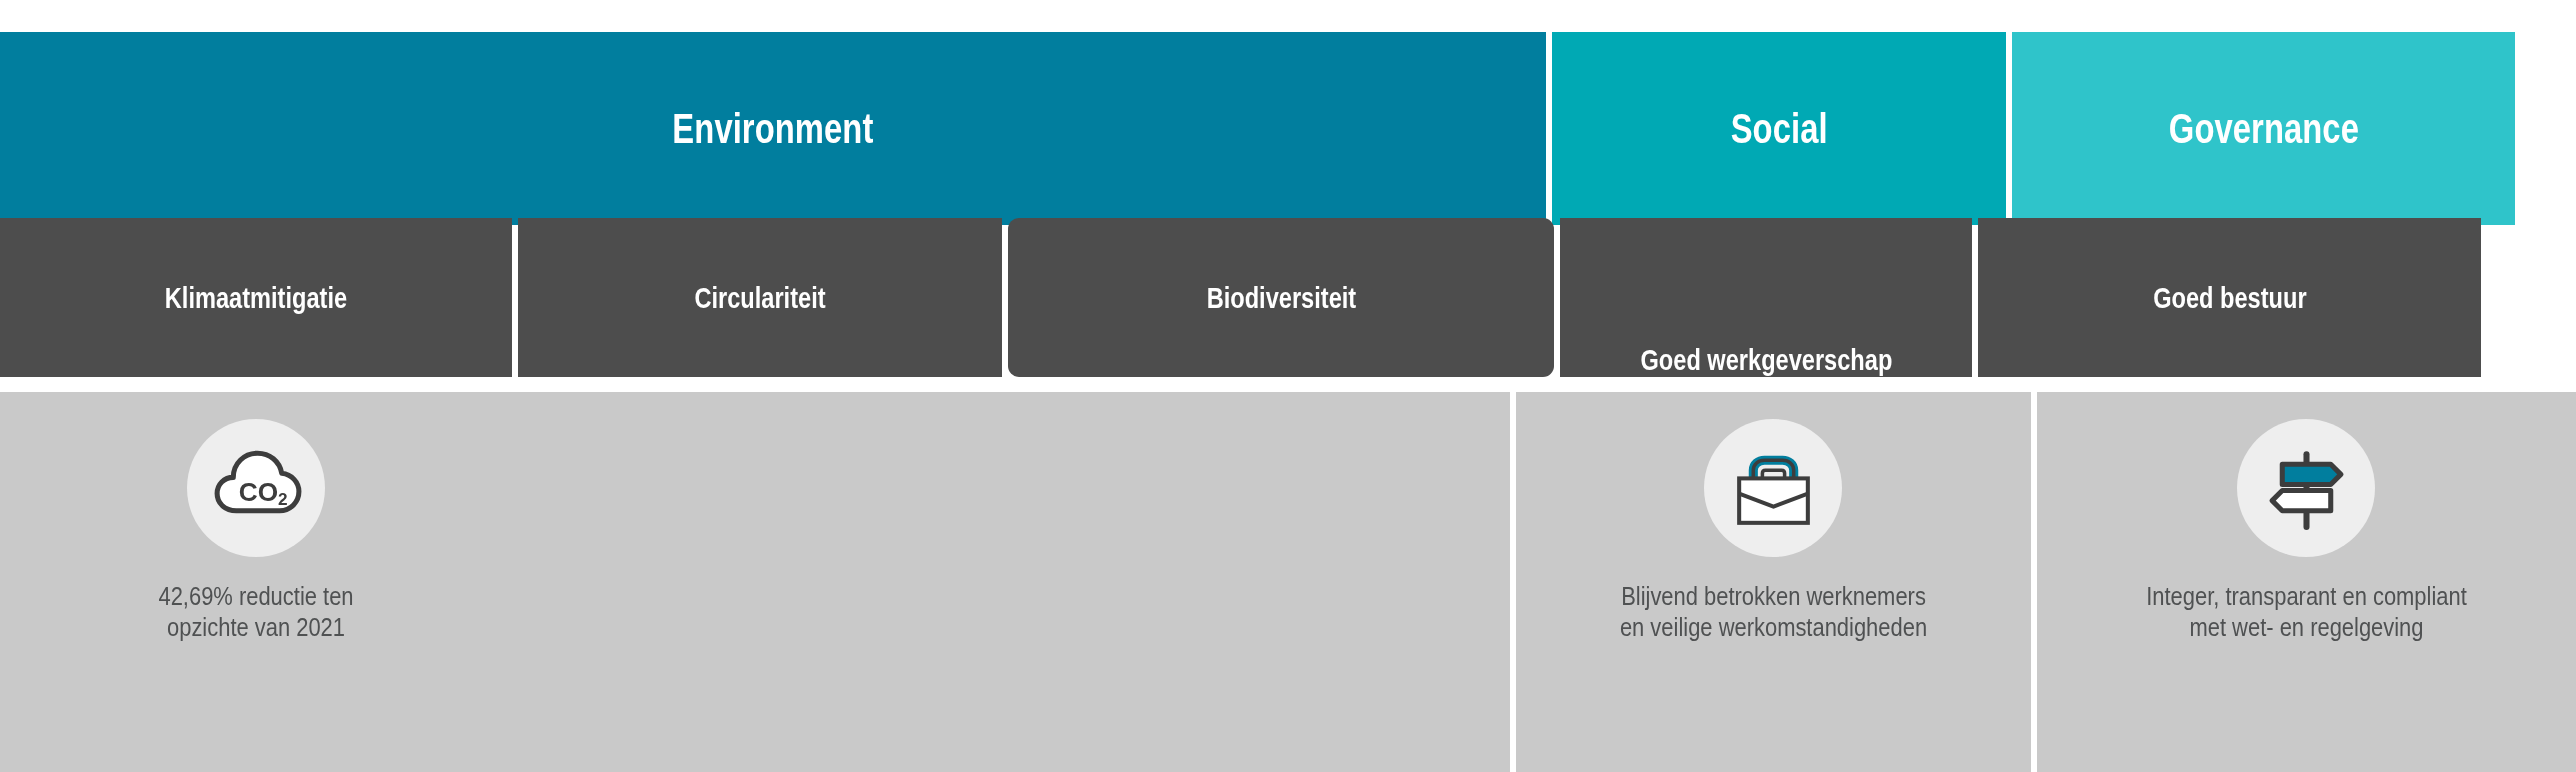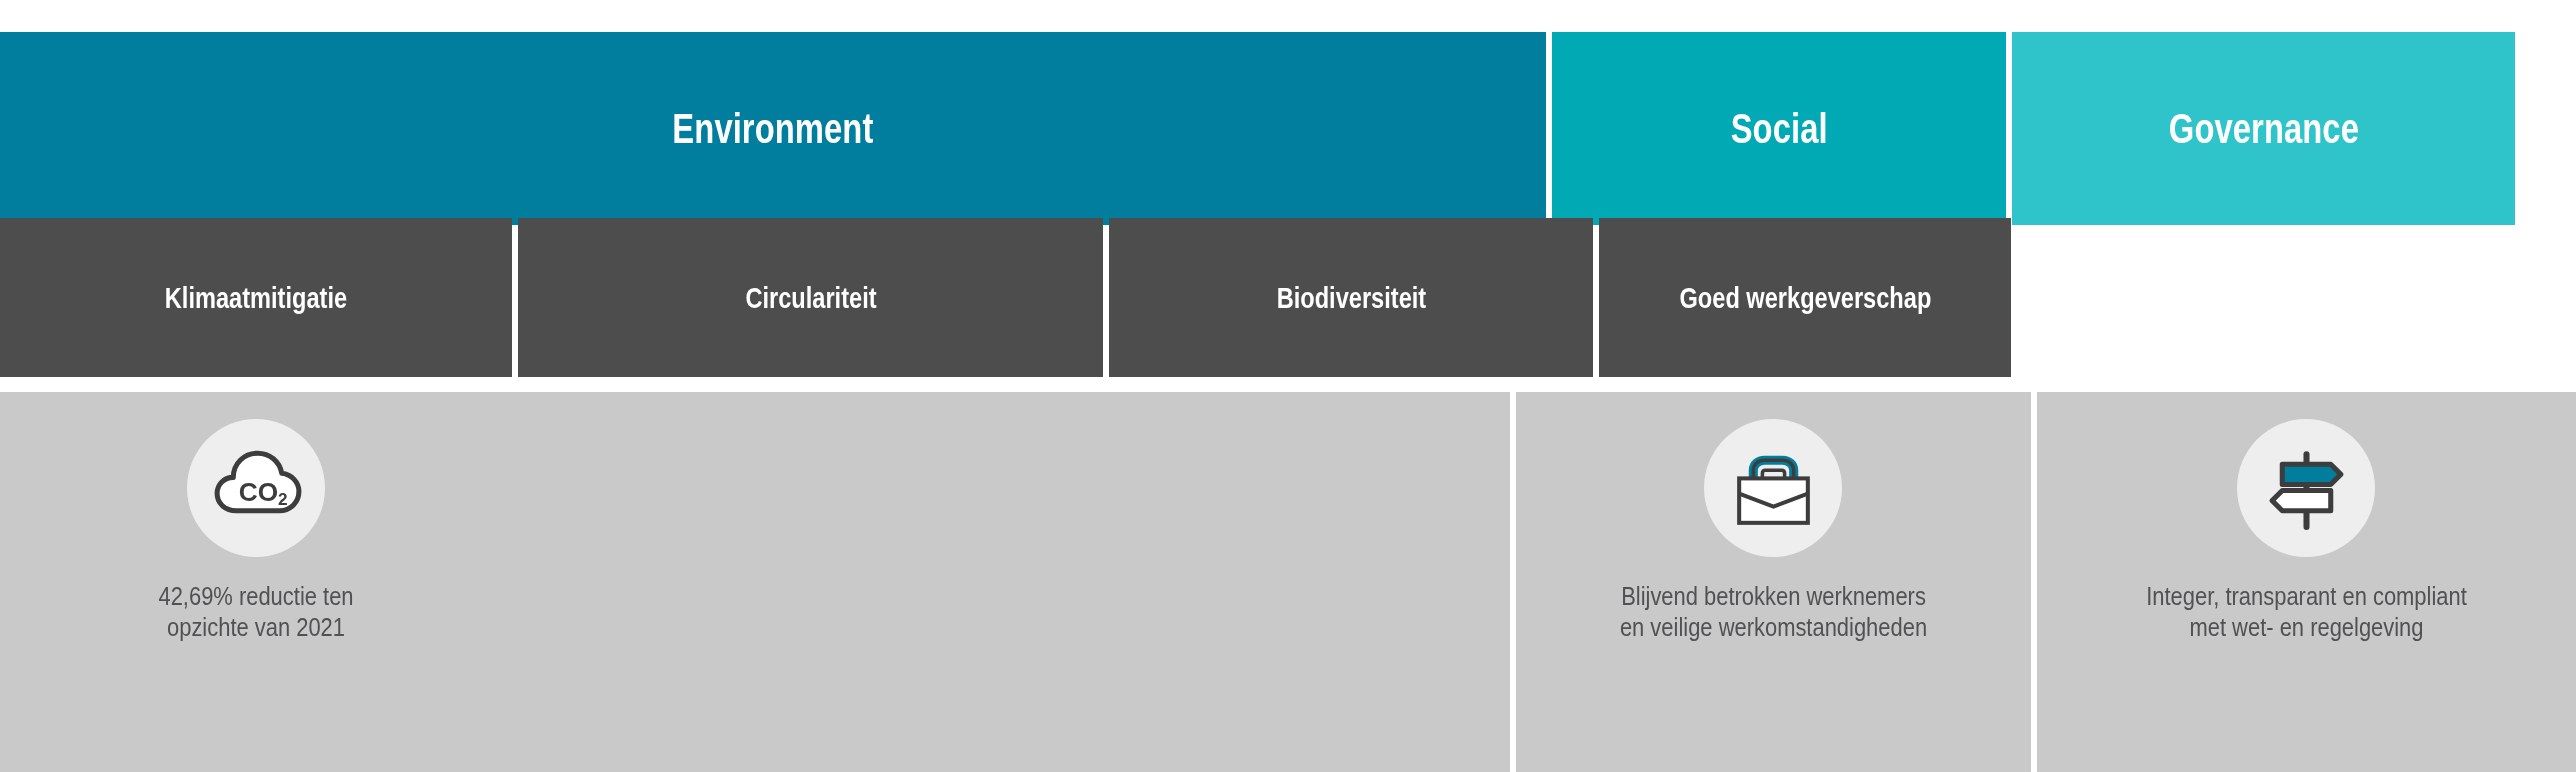--- a/index.html
+++ b/index.html
@@ -54,23 +54,23 @@
   }
   .topic span{
     color:#ffffff;
     font-weight:bold;
     font-size:29.5px;
     transform:scaleX(0.80);
     transform-origin:center center;
     white-space:nowrap;
   }
   .t1{width:512px;}
-  .t2{width:585px;margin-left:6px;}
-  .t3{width:484px;margin-left:6px;}
-  .t4{width:412px;margin-left:6px;}
+  .t2{width:484px;margin-left:6px;}
+  .t3{width:546px;margin-left:6px;border-radius:11px;}
+  .t4{width:412px;margin-left:6px;align-items:flex-end;}
   .t5{width:503px;margin-left:6px;}
 
   
   .body-row{
     position:absolute;left:0;top:360px;width:2576px;height:413px;
     display:flex;
   }
   .bgroup{
     height:413px;
     background:#c9c9c9;
@@ -137,20 +137,23 @@
       <span>Klimaatmitigatie</span>
     </div>
     <div class="topic t2">
       <span>Circulariteit</span>
     </div>
     <div class="topic t3">
       <span>Biodiversiteit</span>
     </div>
     <div class="topic t4">
       <span>Goed werkgeverschap</span>
+    </div>
+    <div class="topic t5">
+      <span>Goed bestuur</span>
     </div>
   </div>
 
   <div class="body-row">
 
     <div class="bgroup g-env">
 
       <div class="cell c1">
         <div class="icon-circle">
           <svg width="101" height="101" viewBox="0 0 100 100" aria-hidden="true">

